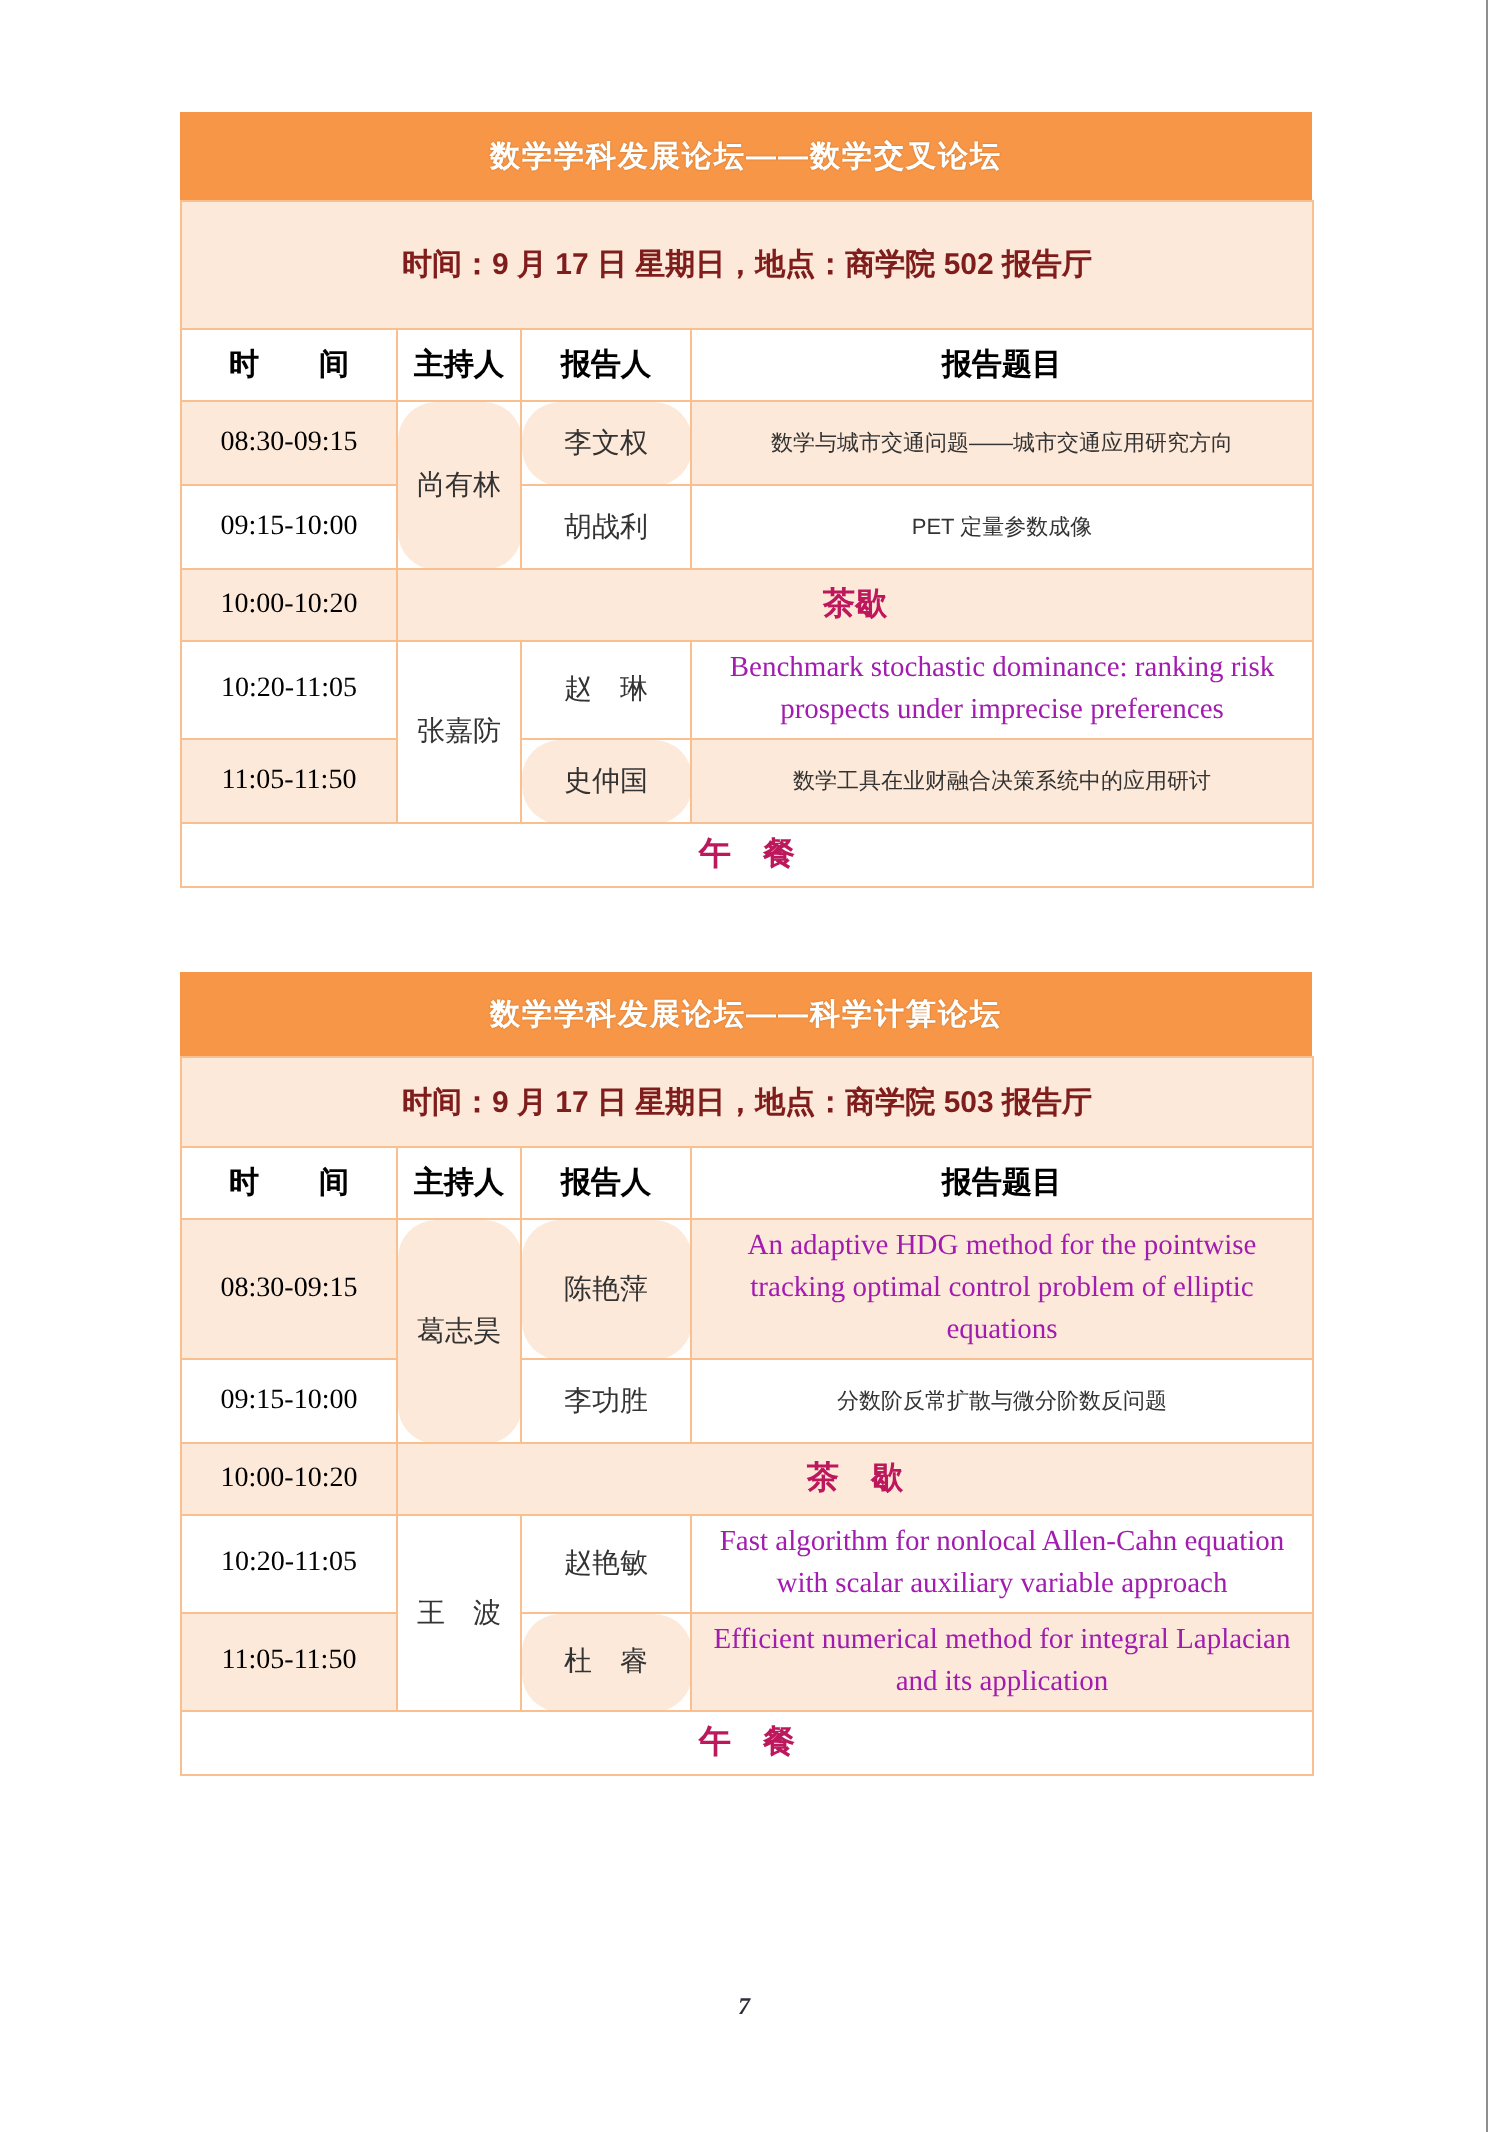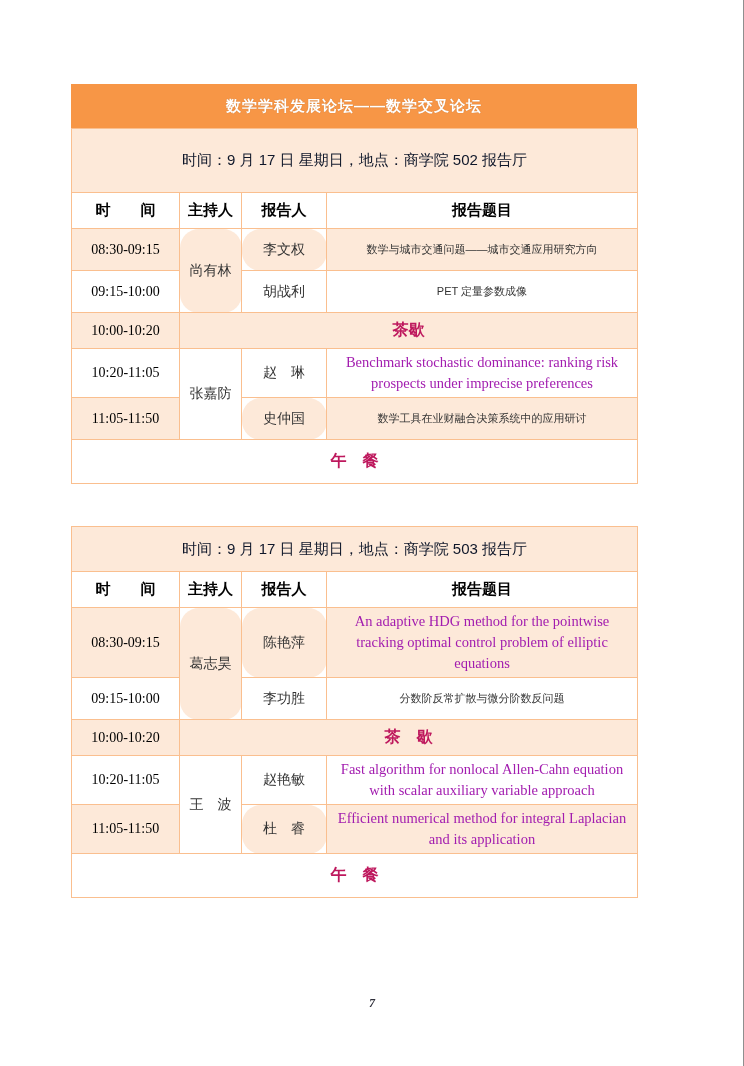--- a/index.html
+++ b/index.html
@@ -10,22 +10,22 @@
     position: relative;
     overflow: hidden;
   }
   .page {
     width: 744px; height: 1066px;
     background: #ffffff;
     border-right: 1px solid #8f8f8f;
     position: relative;
   }
   .content {
-    padding-top: 84px;
-    margin-left: 71px;
+    padding-top: 56px;
+    margin-left: 90px;
     width: 566px;
   }
   .forum-section { width: 566px; }
   .forum-section + .forum-section { margin-top: 42px; }
 
   .title-bar {
     background: #F79646;
     color: #ffffff;
     font-weight: bold;
     font-size: 15px;
@@ -43,23 +43,23 @@
   }
   td, th {
     border: 1px solid #FABF8F;
     text-align: center;
     vertical-align: middle;
     padding: 3px 4px;
     background: #ffffff;
   }
   .subtitle-cell {
     background: #FDE9D9;
-    font-weight: normal;
+    font-weight: bold;
     font-size: 15px;
-    color: #0f172a;
+    color: #7f1d1d;
   }
   .forum-section[data-forum="0"] .subtitle-cell { height: 64px; }
   .forum-section[data-forum="1"] .subtitle-cell { height: 45px; }
 
   th {
     font-size: 15px;
     font-weight: bold;
     color: #000000;
     height: 36px;
     background: #ffffff;
@@ -90,21 +90,21 @@
     color: #a21caf;
     line-height: 1.45;
     font-size: 14.5px;
   }
   td.break-cell, td.meal-cell {
     font-weight: bold;
     color: #be185d;
     font-size: 16px;
   }
   tr.break td { height: 36px; text-align: center; }
-  tr.meal td  { height: 44px; }
+  tr.meal td  { height: 32px; }
 
   .page-number {
     position: absolute;
     top: 996px; left: 0;
     width: 744px;
     text-align: center;
     font-family: "Liberation Serif", serif;
     font-weight: bold;
     font-style: italic;
     font-size: 12px;
@@ -165,20 +165,21 @@
               <td class="topic light">数学工具在业财融合决策系统中的应用研讨</td>
             </tr>
             <tr class="meal">
               <td colspan="4" class="meal-cell">午　餐</td>
             </tr>
           </tbody>
       </table>
     </section>
 
     <section class="forum-section" data-forum="1">
+      <div class="title-bar">数学学科发展论坛——科学计算论坛</div>
       <table>
         <colgroup>
           <col style="width:108px">
             <col style="width:62px">
             <col style="width:85px">
             <col style="width:311px">
         </colgroup>
         <thead>
           <tr>
             <td class="subtitle-cell" colspan="4">时间：9 月 17 日 星期日，地点：商学院 503 报告厅</td>

